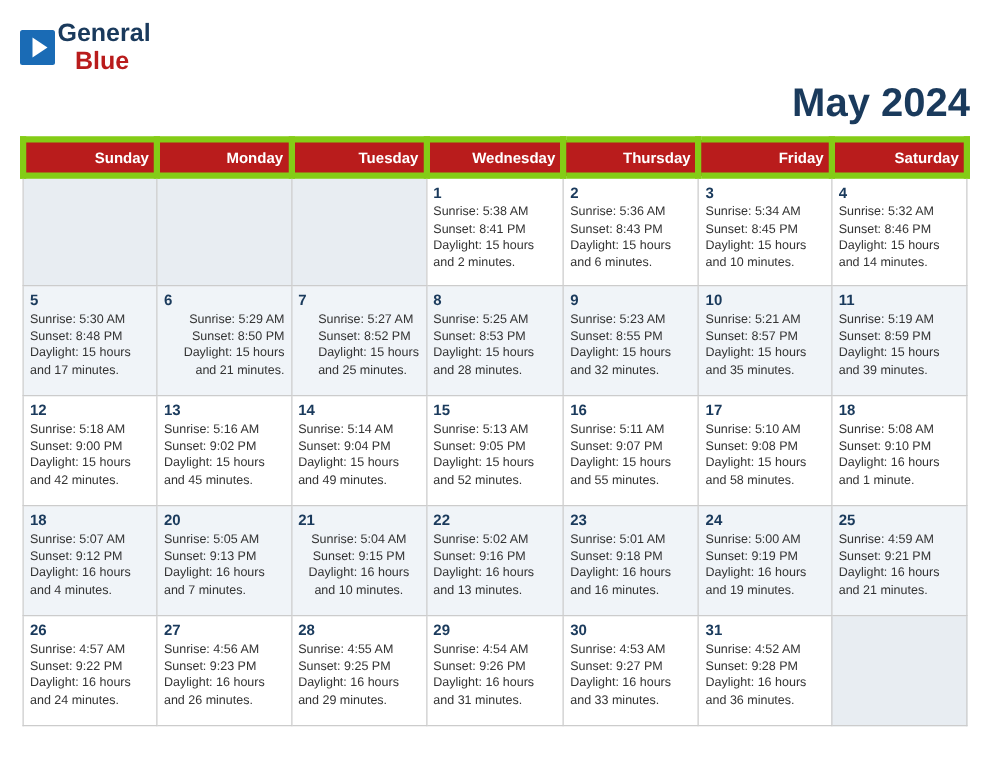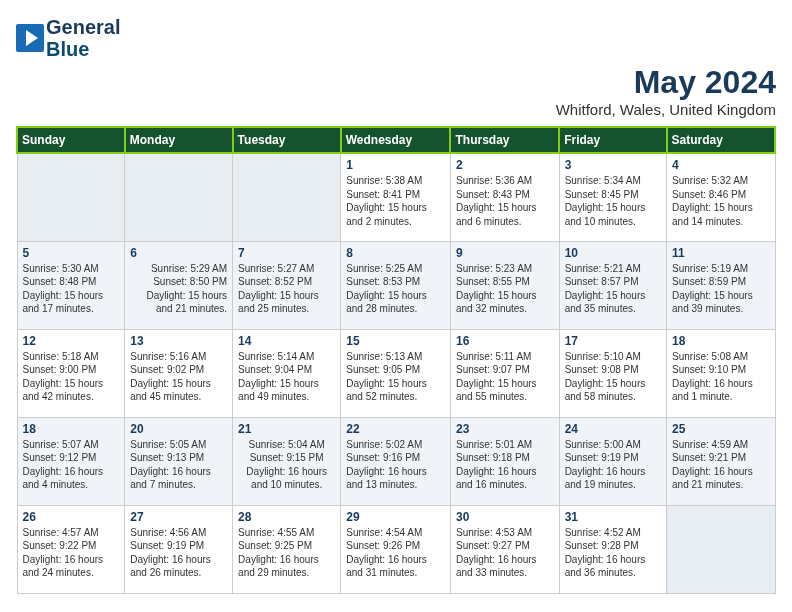--- a/index.html
+++ b/index.html
@@ -19,21 +19,21 @@
     .logo {
       display: flex;
       align-items: center;
     }
     .logo-text {
       font-size: 20px;
       font-weight: bold;
       color: #1a3a5c;
       line-height: 1.1;
     }
-    .logo-text .blue { color: #0c4a6e; }
+    .logo-text .blue { color: #b91c1c; margin-left: 14px; }
     .logo-icon {
       width: 28px;
       height: 28px;
       margin-right: 2px;
     }
     .title-area {
       text-align: right;
       margin-top: 48px;
     }
     .month-title {
@@ -44,27 +44,27 @@
     .location-title {
       font-size: 15px;
       color: #333;
     }
     table {
       width: 100%;
       border-collapse: collapse;
       font-size: 10.5px;
     }
     thead th {
-      background-color: #14532d;
+      background-color: #b91c1c;
       color: #fff;
       padding: 5px 4px;
-      text-align: left;
+      text-align: right;
       font-size: 12px;
       font-weight: bold;
-      border: 2px solid #84cc16;
+      border: 5px solid #84cc16;
     }
     tbody td {
       border: 1px solid #ccc;
       vertical-align: top;
       padding: 4px 5px;
       height: 88px;
       width: 113px;
     }
     tbody tr:nth-child(odd) td {
       background-color: #fff;
@@ -97,21 +97,20 @@
       <rect x="0" y="0" width="28" height="28" fill="#1a6bb5" rx="2"></rect>
       <polygon points="10,6 22,14 10,22" fill="#fff"></polygon>
     </svg>
     <div class="logo-text">
       <div>General</div>
       <div class="blue">Blue</div>
     </div>
   </div>
   <div class="title-area">
     <div class="month-title">May 2024</div>
-    <div class="location-title">Whitford, Wales, United Kingdom</div>
   </div>
 </div>
 
 <table>
   <thead>
     <tr id="header-row">
         <th>Sunday</th>
         <th>Monday</th>
         <th>Tuesday</th>
         <th>Wednesday</th>
@@ -164,21 +163,21 @@
         </td>
         <td>
           <span class="day-num">6</span>
           <div class="day-info" style="white-space: pre-line; text-align: right;">Sunrise: 5:29 AM
 Sunset: 8:50 PM
 Daylight: 15 hours
 and 21 minutes.</div>
         </td>
         <td>
           <span class="day-num">7</span>
-          <div class="day-info" style="white-space: pre-line;">Sunrise: 5:27 AM
+          <div class="day-info" style="white-space: pre-line; margin-left: 16px;">Sunrise: 5:27 AM
 Sunset: 8:52 PM
 Daylight: 15 hours
 and 25 minutes.</div>
         </td>
         <td>
           <span class="day-num">8</span>
           <div class="day-info" style="white-space: pre-line;">Sunrise: 5:25 AM
 Sunset: 8:53 PM
 Daylight: 15 hours
 and 28 minutes.</div>
@@ -311,21 +310,21 @@
         <td>
           <span class="day-num">26</span>
           <div class="day-info" style="white-space: pre-line;">Sunrise: 4:57 AM
 Sunset: 9:22 PM
 Daylight: 16 hours
 and 24 minutes.</div>
         </td>
         <td>
           <span class="day-num">27</span>
           <div class="day-info" style="white-space: pre-line;">Sunrise: 4:56 AM
-Sunset: 9:19 PM
+Sunset: 9:23 PM
 Daylight: 16 hours
 and 26 minutes.</div>
         </td>
         <td>
           <span class="day-num">28</span>
           <div class="day-info" style="white-space: pre-line;">Sunrise: 4:55 AM
 Sunset: 9:25 PM
 Daylight: 16 hours
 and 29 minutes.</div>
         </td>

